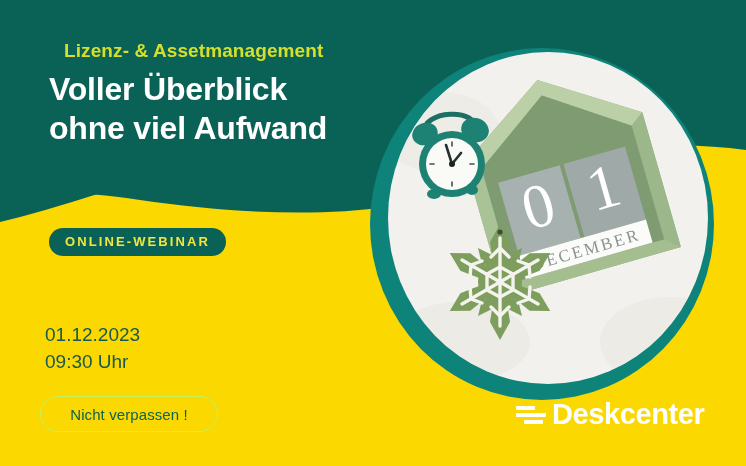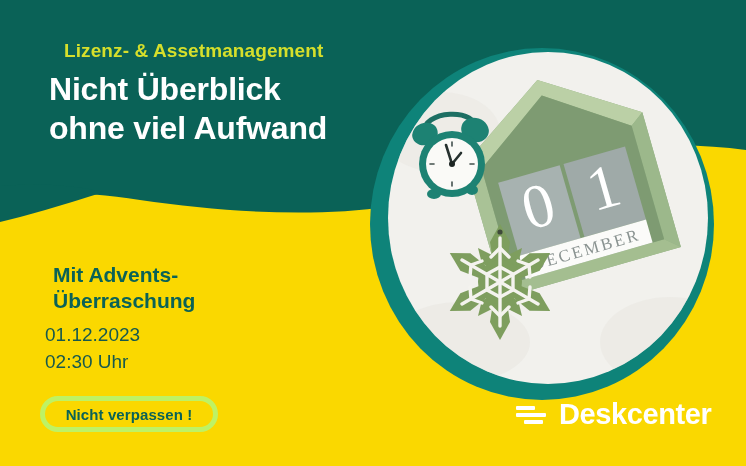--- a/index.html
+++ b/index.html
@@ -115,38 +115,38 @@
   .cta {
     position: absolute;
     left: 40px;
     top: 396px;
     display: flex;
     align-items: center;
     justify-content: center;
     width: 178px;
     height: 36px;
     box-sizing: border-box;
-    border: 5px solid #bef264;
+    border: 1px solid #bef264;
     border-radius: 18px;
     color: #0A6257;
     font-size: 15px;
-    font-weight: bold;
+    font-weight: normal;
     letter-spacing: 0.1px;
     background: transparent;
     white-space: nowrap;
   }
 
   
   .logo {
     position: absolute;
     left: 516px;
     top: 398px;
     display: flex;
     align-items: center;
-    gap: 13px;
+    gap: 6px;
   }
   .logo-mark {
     position: relative;
     width: 30px;
     height: 26px;
   }
   .logo-mark i {
     position: absolute;
     display: block;
     height: 4px;
@@ -275,33 +275,30 @@
           </g>
         </g>
 
       </g>
     </svg>
   </div>
 
   <div class="eyebrow">Lizenz- &amp; Assetmanagement</div>
 
   <div class="headline">
-    <span class="l1">Nicht Überblick</span>
+    <span class="l1">Voller Überblick</span>
     <span class="l2">ohne viel Aufwand</span>
   </div>
 
-
-  <div class="subhead">
-    <span class="l1">Mit Advents-</span>
-    <span class="l2">Überraschung</span>
-  </div>
+  <div class="badge">ONLINE-WEBINAR</div>
+
 
   <div class="meta">
     <span class="l1">01.12.2023</span>
-    <span class="l2">02:30 Uhr</span>
+    <span class="l2">09:30 Uhr</span>
   </div>
 
   <div class="cta">Nicht verpassen !</div>
 
   <div class="logo">
     <span class="logo-mark">
       <i class="b1"></i>
         <i class="b2"></i>
         <i class="b3"></i>
     </span>

